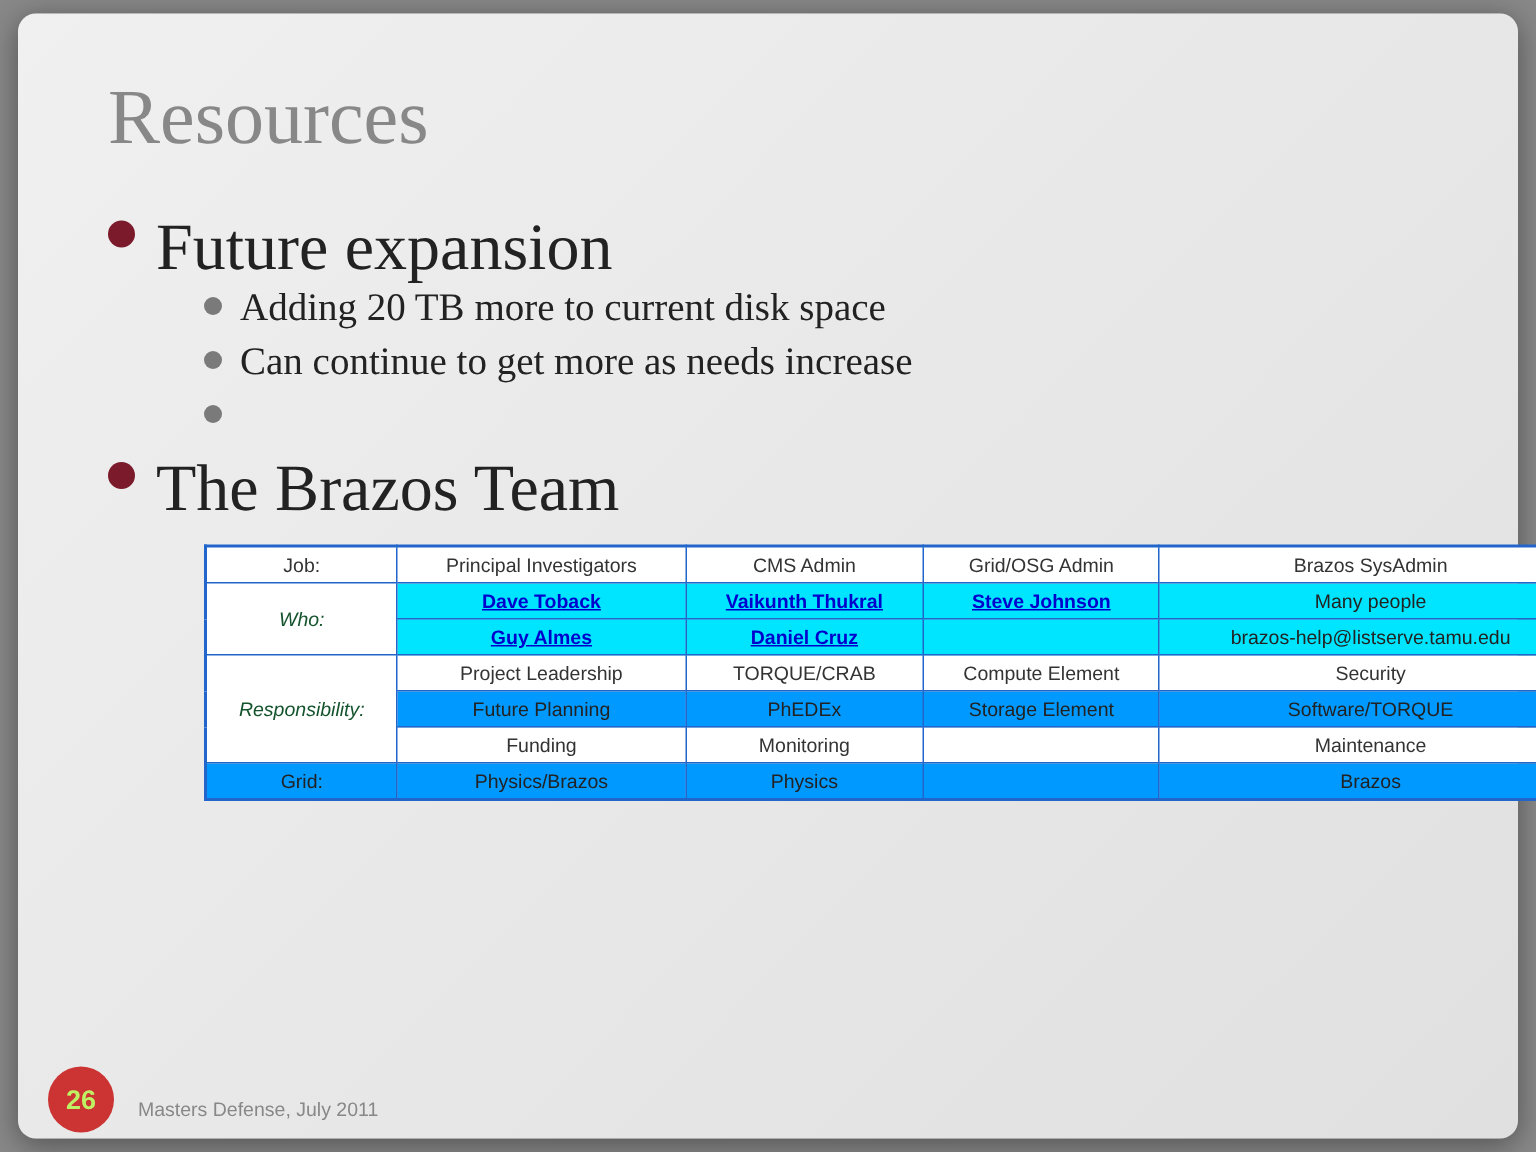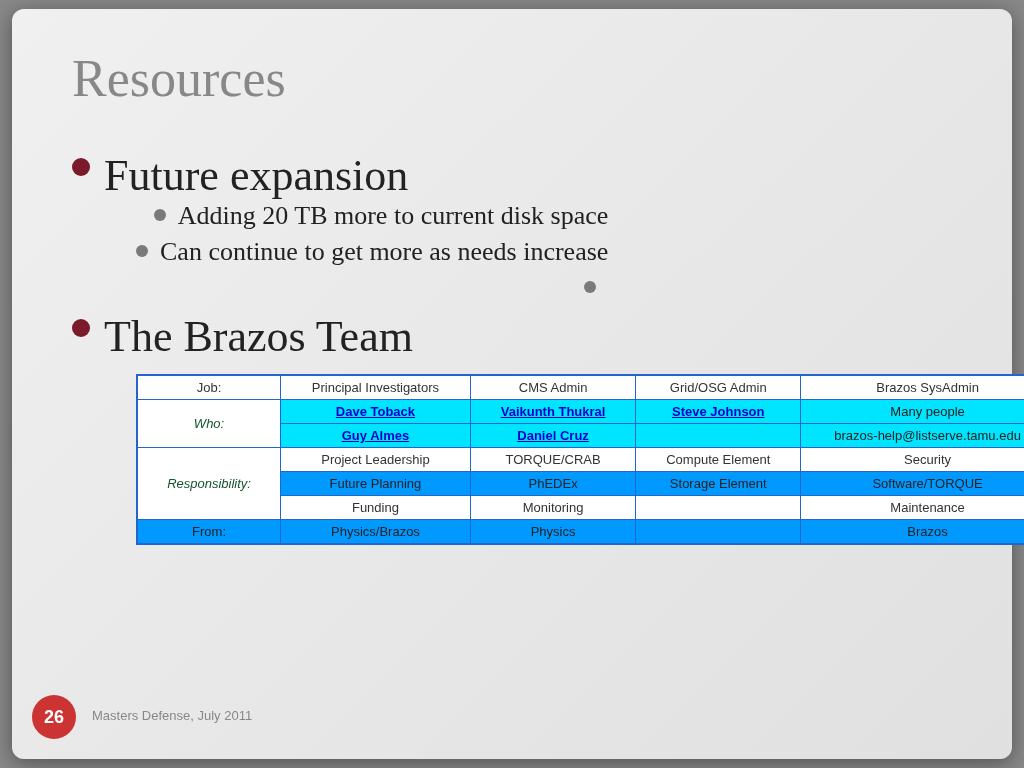--- a/index.html
+++ b/index.html
@@ -21,21 +21,21 @@
       padding: 40px 60px 60px 60px;
       position: relative;
       box-shadow: 0 4px 20px rgba(0,0,0,0.4);
     }
 
     .slide-title {
       font-family: 'Palatino Linotype', 'Book Antiqua', Palatino, serif;
       font-size: 52px;
       font-weight: normal;
       color: #888;
-      margin-bottom: 42px;
+      margin-bottom: 31px;
     }
 
     .bullet-list {
       list-style: none;
       padding: 0;
     }
 
     .bullet-item {
       display: flex;
       align-items: flex-start;
@@ -77,40 +77,39 @@
     .sub-bullets {
       list-style: none;
       padding-left: 32px;
       margin-bottom: 10px;
     }
 
     .sub-bullet-item {
       display: flex;
       align-items: flex-start;
       margin-bottom: 6px;
-      justify-content: flex-end;
     }
 
     
     .team-table-wrapper {
       margin-top: 12px;
       padding-left: 32px;
     }
 
     .team-table {
       border-collapse: collapse;
       font-family: Arial, sans-serif;
       font-size: 13px;
       border: 2px solid #2266cc;
       width: 920px;
     }
 
     .team-table td {
       border: 1px solid #2266cc;
-      padding: 4px 24px;
+      padding: 4px 0;
       text-align: center;
       vertical-align: middle;
     }
 
     .cell-header-row td {
       background: #fff;
       font-weight: normal;
       color: #333;
     }
 
@@ -150,38 +149,38 @@
     }
 
     .footer-row td {
       background: #0099ff;
       color: #222;
     }
 
     
     .page-number {
       position: absolute;
-      bottom: 20px;
+      bottom: 4px;
       left: 20px;
       width: 44px;
       height: 44px;
       border-radius: 50%;
       background: #cc3333;
-      color: #ffffff;
+      color: #bef264;
       display: flex;
       align-items: center;
       justify-content: center;
       font-size: 18px;
       font-weight: bold;
       font-family: Arial, sans-serif;
     }
 
     .footer-text {
       position: absolute;
-      bottom: 36px;
+      bottom: 12px;
       left: 80px;
       font-size: 13px;
       color: #888;
       font-family: Arial, sans-serif;
     }
   </style>
 </head>
 <body>
 
 <div class="slide">
@@ -257,21 +256,21 @@
             </tr>
 
             <tr>
               <td class="cell-white">Funding</td>
               <td class="cell-white">Monitoring</td>
               <td class="cell-white"></td>
               <td class="cell-white">Maintenance</td>
             </tr>
 
             <tr class="footer-row">
-              <td>From:</td>
+              <td>Grid:</td>
               <td>Physics/Brazos</td>
               <td>Physics</td>
               <td></td>
               <td>Brazos</td>
             </tr>
           </tbody>
             </table>
         </div>
       </div>
     </li>

